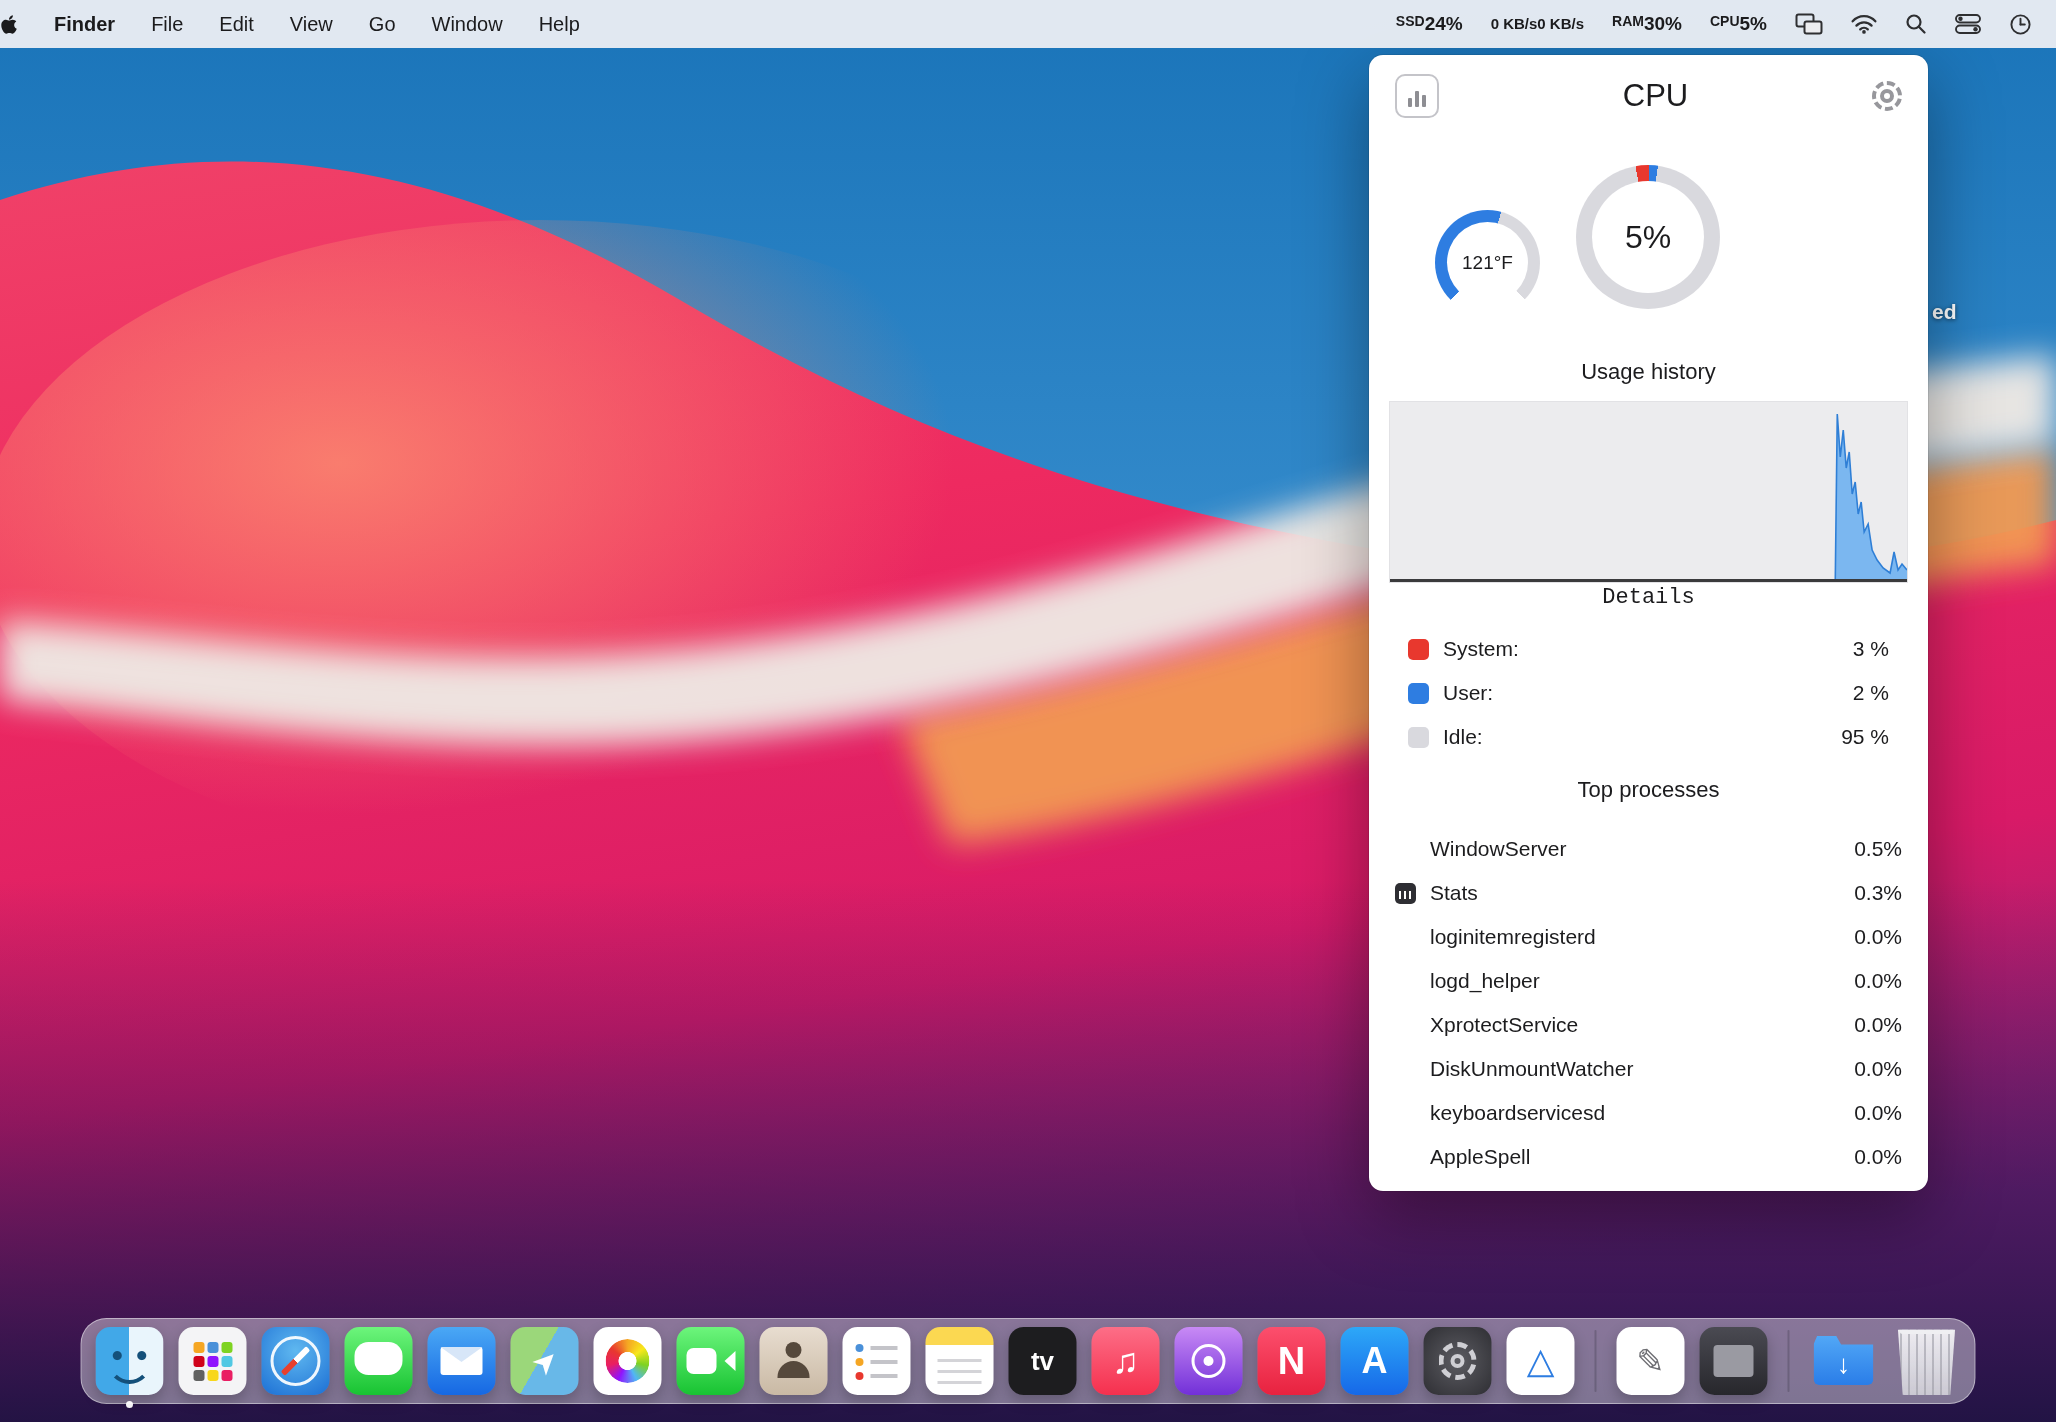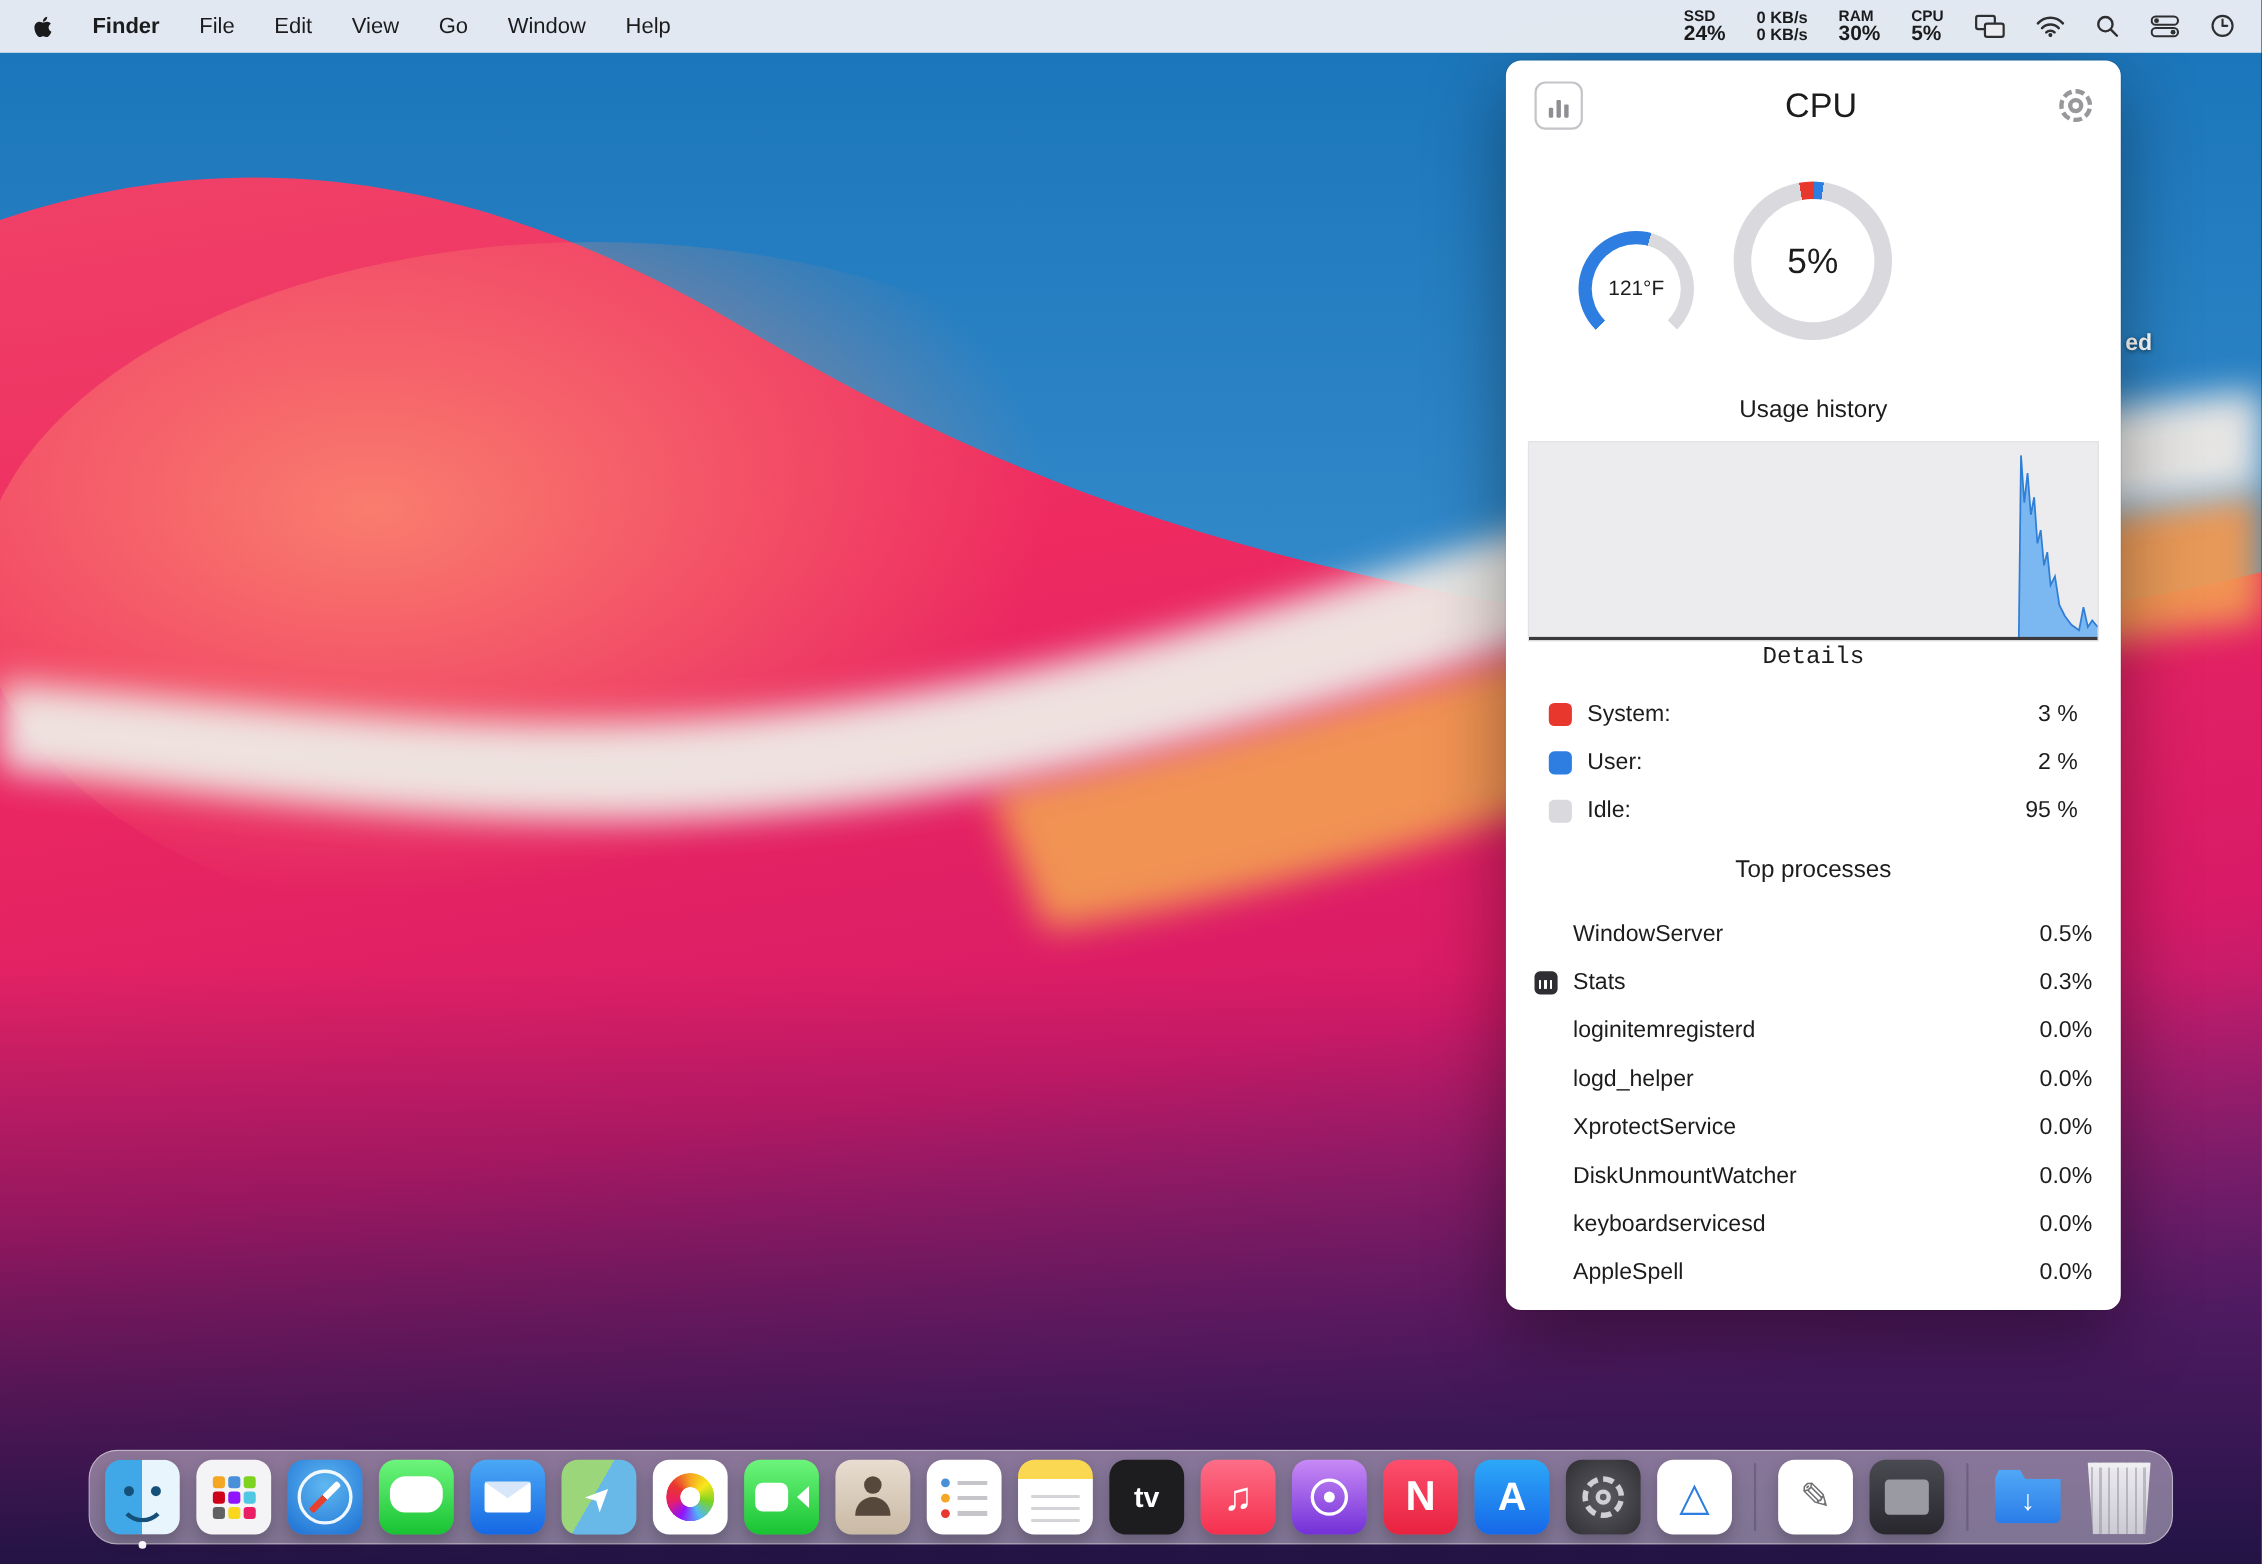--- a/index.html
+++ b/index.html
@@ -12,26 +12,26 @@
   .wallpaper{position:absolute;inset:0;z-index:0;}
   .wallpaper svg{display:block;width:100%;height:100%;}
 
   
   .menu-bar{
     position:absolute;top:0;left:0;width:100%;height:48px;z-index:40;
     background:rgba(242,242,245,0.92);
     display:flex;align-items:center;justify-content:space-between;
     font-size:20px;color:#1b1b1d;
   }
-  .mb-left{display:flex;align-items:center;gap:36px;padding-left:30px;}
+  .mb-left{display:flex;align-items:center;gap:36px;}
   .mb-left .apple{display:flex;align-items:center;}
   .mb-item{white-space:nowrap;cursor:default;}
   .mb-item.app-name{font-weight:700;}
   .mb-right{display:flex;align-items:center;gap:28px;padding-right:24px;}
-  .widget{display:flex;flex-direction:column;line-height:1.02;justify-content:center;}
+  .widget{display:flex;flex-direction:row;line-height:1.02;justify-content:center;}
   .widget .w-label{font-size:14px;font-weight:700;}
   .widget .w-value{font-size:19px;font-weight:700;}
   .widget.net{align-items:flex-end;}
   .widget.net .w-line{font-size:15px;font-weight:600;}
   .mb-icon{display:flex;align-items:center;opacity:.9;}
 
   
   .desk-label{
     position:absolute;left:1932px;top:300px;z-index:5;
     color:#fff;font-weight:700;font-size:21px;

